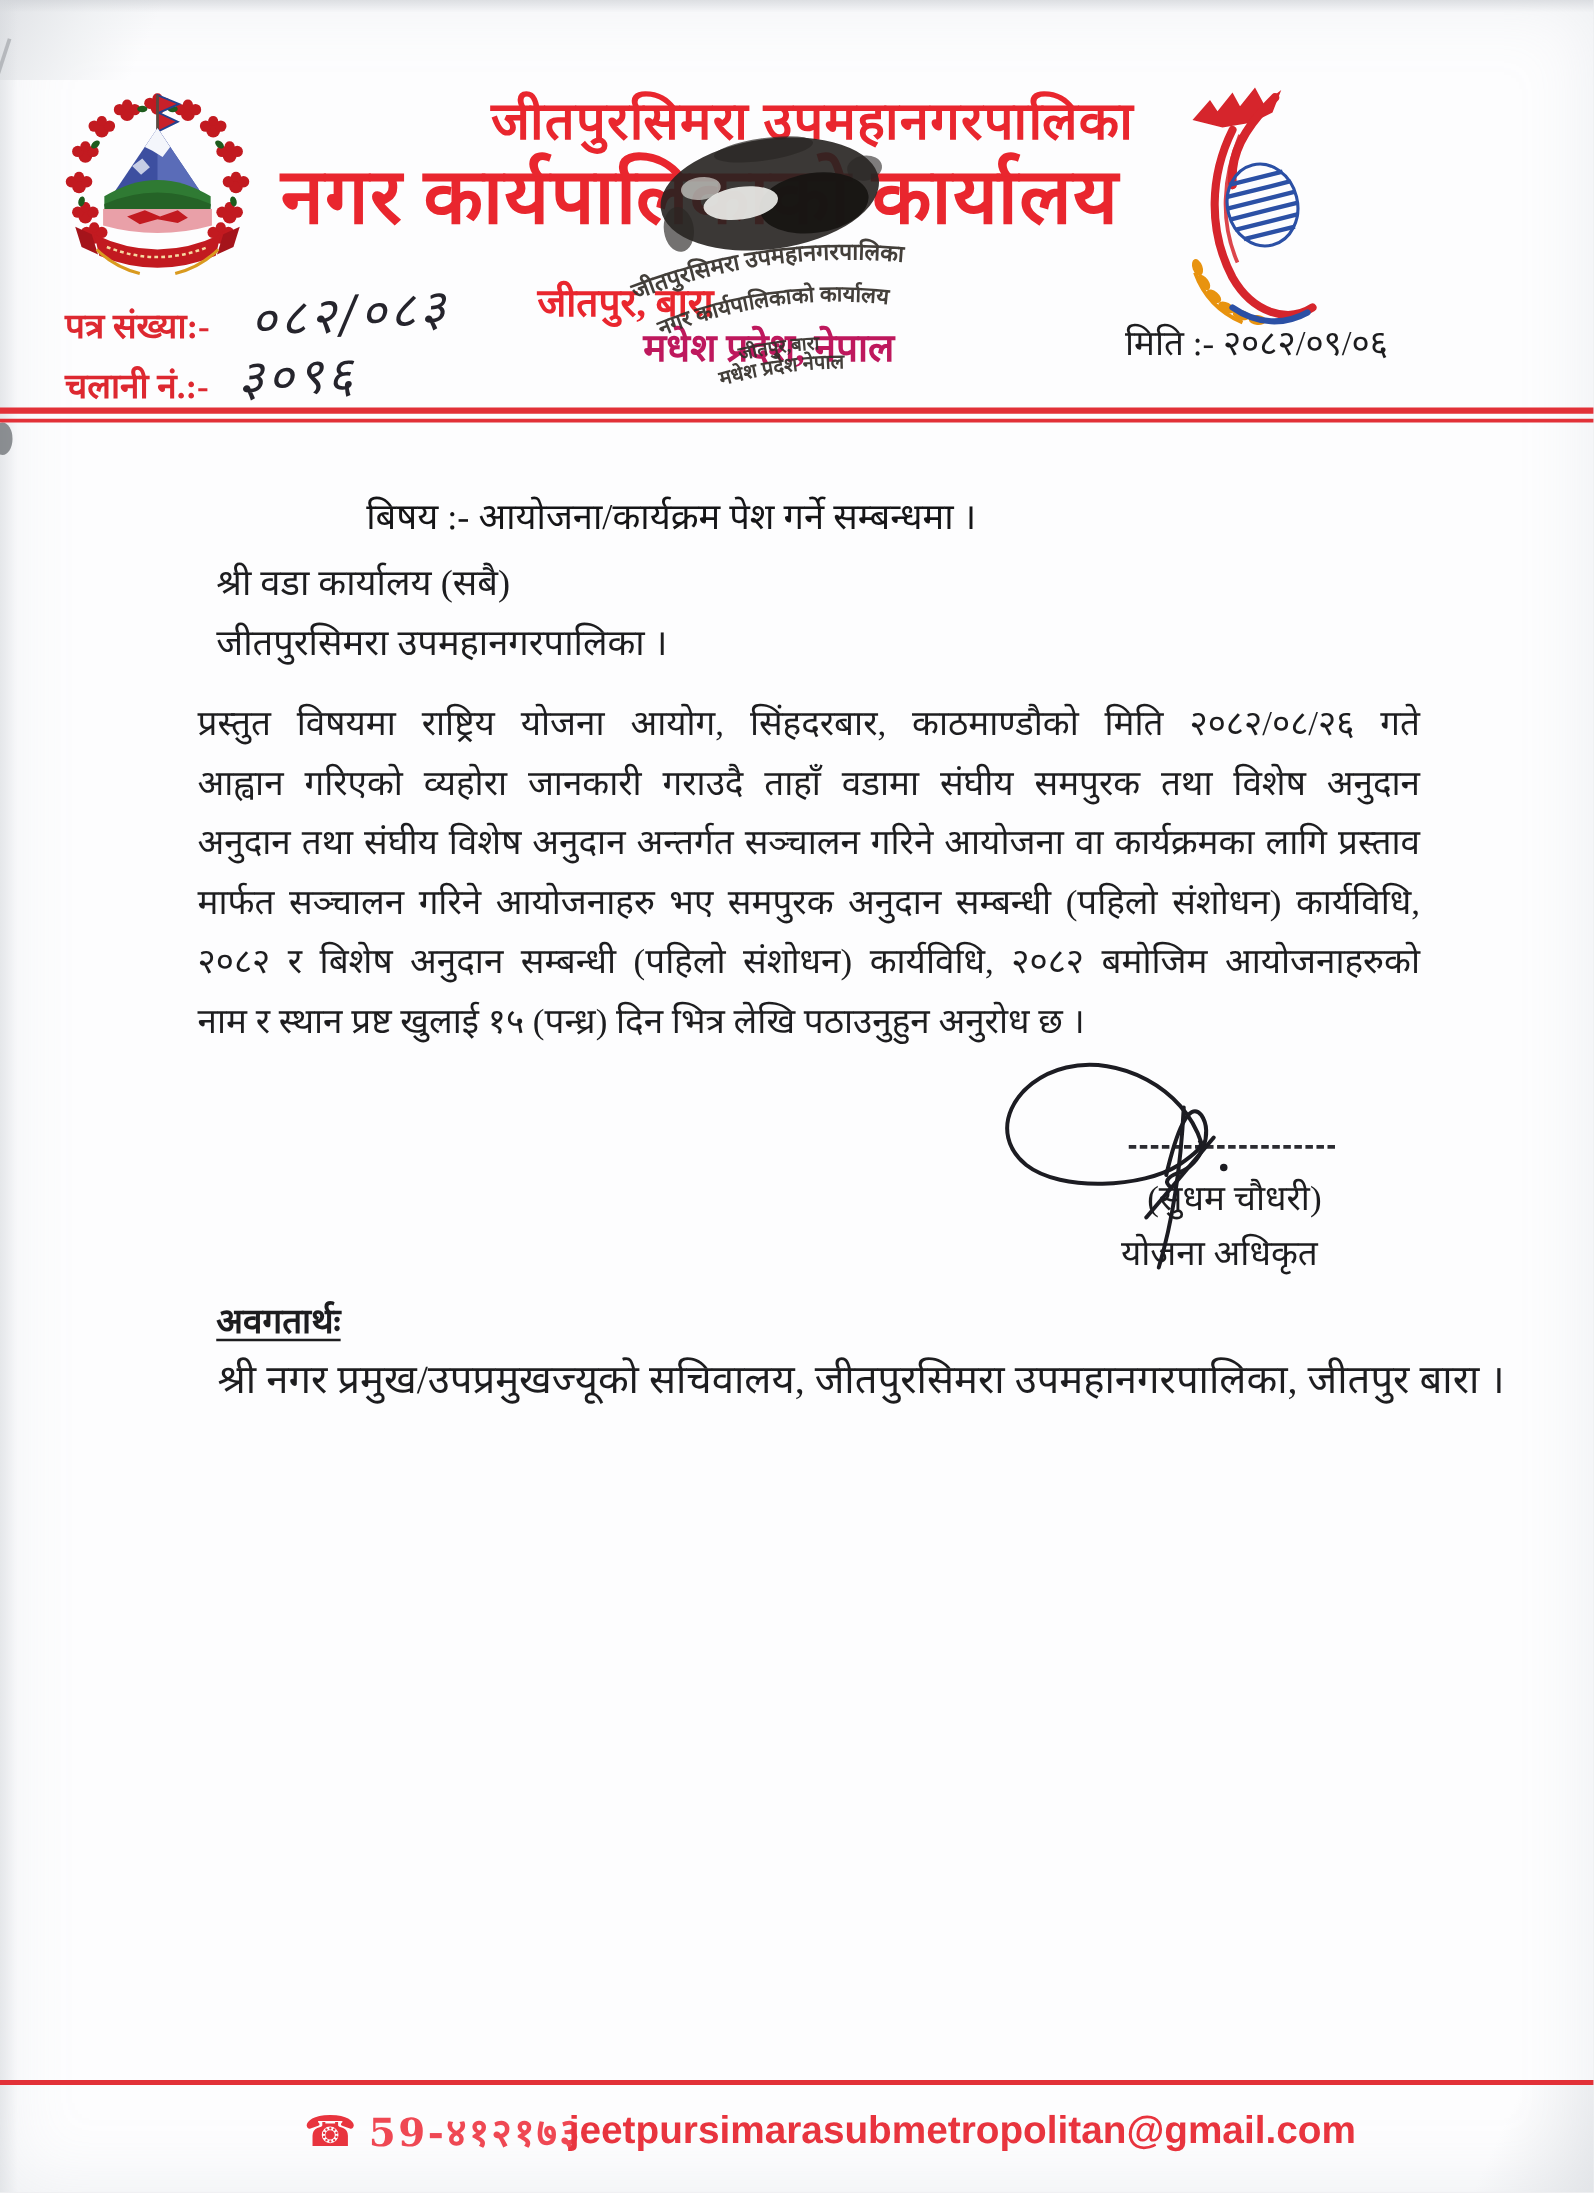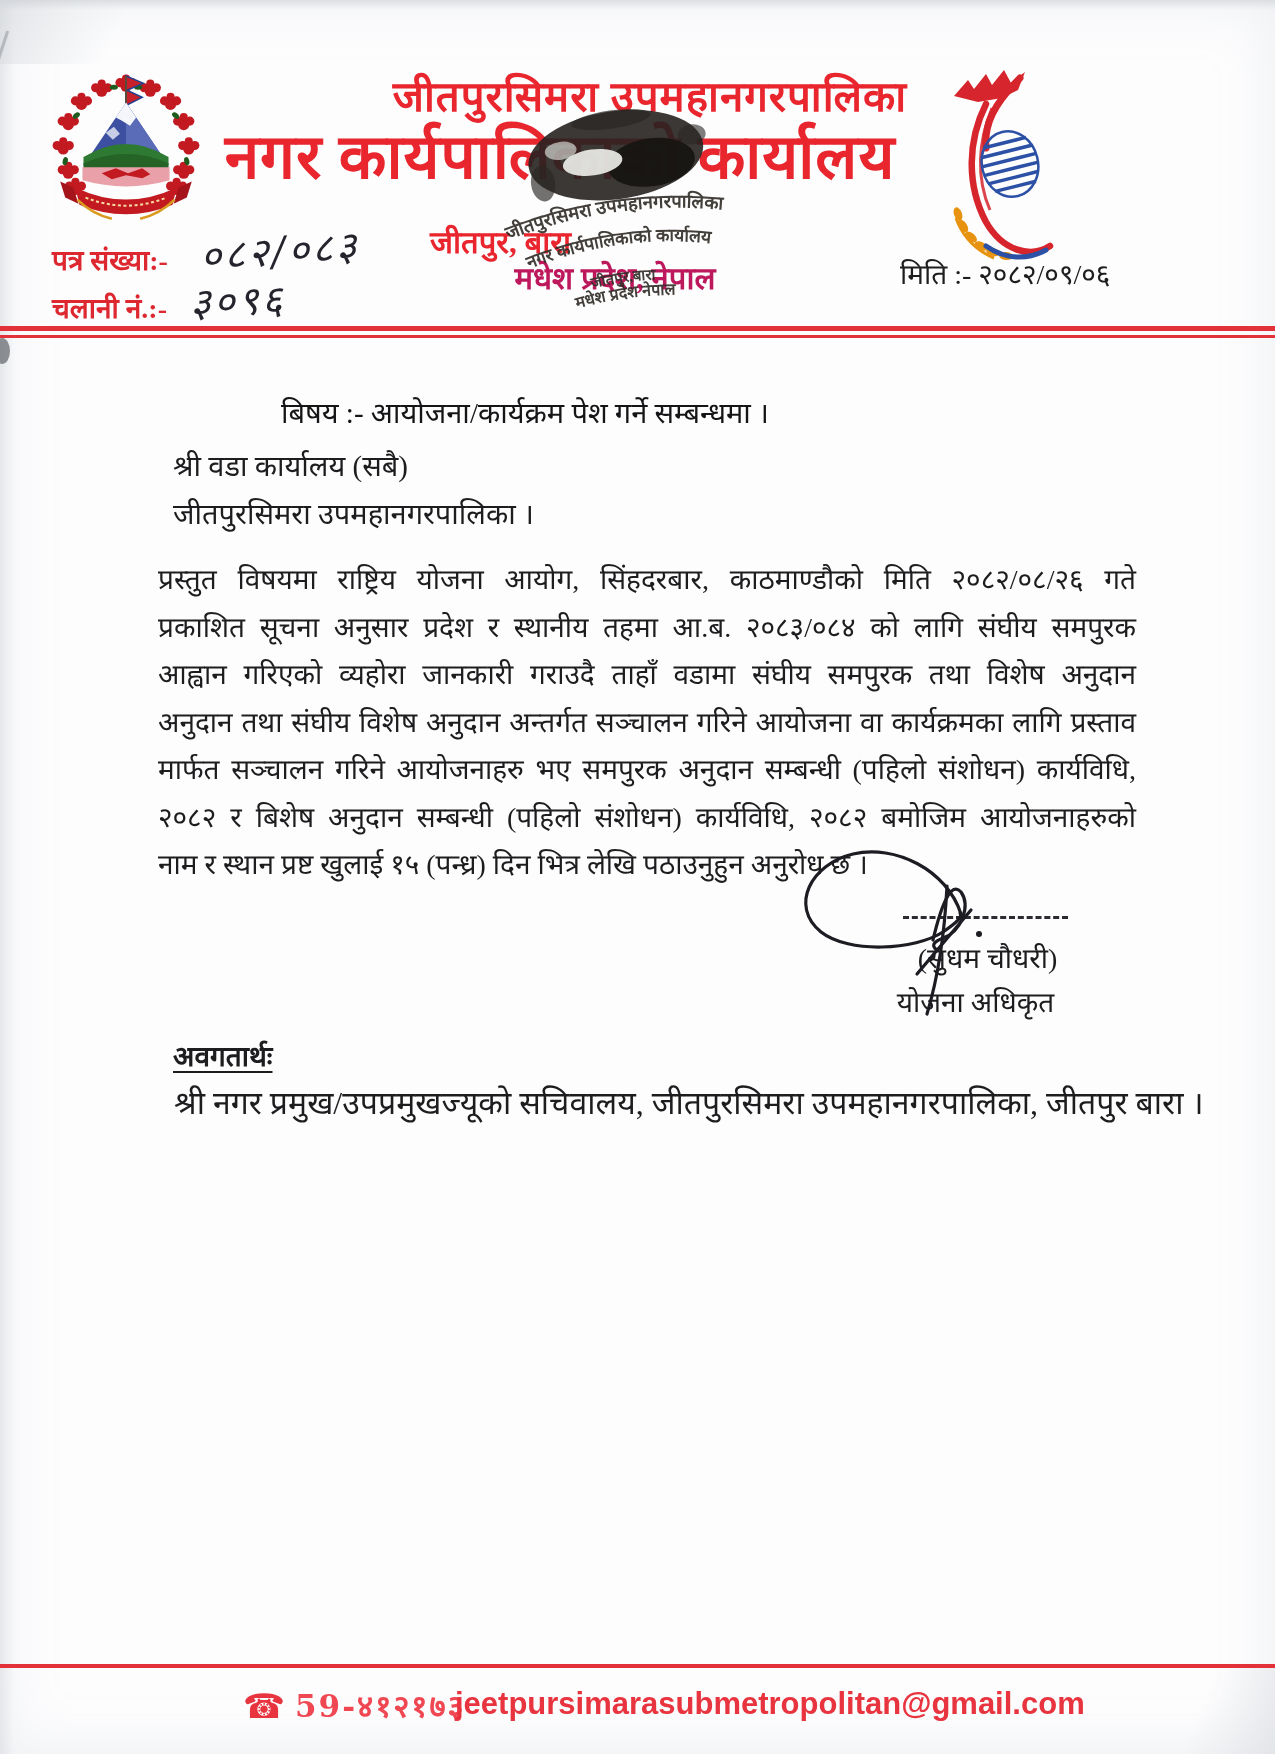--- a/index.html
+++ b/index.html
@@ -49,21 +49,21 @@
   .hw-ref{left:200px;top:222px;transform:rotate(-4deg);}
   .hw-chalani{left:190px;top:272px;transform:rotate(-2deg);}
   .date-line{position:absolute;left:900px;top:254px;font-size:28px;color:#1d1d1f;z-index:1;}
 
   .rule-wrap{position:absolute;left:0;top:326px;width:100%;}
   .rule-a{height:5px;background:#e23138;}
   .rule-b{height:2.5px;background:#e23138;margin-top:4px;}
 
   
   .subject{position:absolute;left:0;top:392px;width:1050px;text-align:center;
-    font-size:29px;color:#151517;}
+    font-size:29px;color:#151517;padding-left:12px;}
   .addr1{position:absolute;left:173px;top:445px;font-size:29px;}
   .addr2{position:absolute;left:173px;top:493px;font-size:29px;}
   .body-block{position:absolute;left:158px;top:556px;width:978px;}
   .body-line{font-size:28px;line-height:47.5px;text-align:justify;
     text-align-last:justify;white-space:normal;}
   .body-line.last{text-align-last:left;}
 
   
   .sig-svg{position:absolute;left:775px;top:822px;width:255px;height:195px;z-index:2;}
   .sig-dash{position:absolute;left:903px;top:916px;width:165px;border-bottom:3.5px dashed #2b2b31;}
@@ -216,21 +216,20 @@
     <div class="rule-a"></div>
       <div class="rule-b"></div>
   </div>
 
   <div class="subject">बिषय :- आयोजना/कार्यक्रम पेश गर्ने सम्बन्धमा ।</div>
   <div class="addr1">श्री वडा कार्यालय (सबै)</div>
   <div class="addr2">जीतपुरसिमरा उपमहानगरपालिका ।</div>
 
   <div class="body-block">
     <div class="body-line">प्रस्तुत विषयमा राष्ट्रिय योजना आयोग, सिंहदरबार, काठमाण्डौको मिति २०८२/०८/२६ गते</div>
-    <div class="body-line">प्रकाशित सूचना अनुसार प्रदेश र स्थानीय तहमा आ.ब. २०८३/०८४ को लागि संघीय समपुरक</div>
     <div class="body-line">आह्वान गरिएको व्यहोरा जानकारी गराउदै ताहाँ वडामा संघीय समपुरक तथा विशेष अनुदान</div>
     <div class="body-line">अनुदान तथा संघीय विशेष अनुदान अन्तर्गत सञ्चालन गरिने आयोजना वा कार्यक्रमका लागि प्रस्ताव</div>
     <div class="body-line">मार्फत सञ्चालन गरिने आयोजनाहरु भए समपुरक अनुदान सम्बन्धी (पहिलो संशोधन) कार्यविधि,</div>
     <div class="body-line">२०८२ र बिशेष अनुदान सम्बन्धी (पहिलो संशोधन) कार्यविधि, २०८२ बमोजिम आयोजनाहरुको</div>
     <div class="body-line last">नाम र स्थान प्रष्ट खुलाई १५ (पन्ध्र) दिन भित्र लेखि पठाउनुहुन अनुरोध छ ।</div>
   </div>
 
   <svg class="sig-svg" viewBox="0 0 255 195">
     <g stroke="#1c1c22" stroke-width="3.2" fill="none" stroke-linecap="round">
       <path d="M 186,92 C 172,48 120,22 78,32 C 36,42 14,84 46,110 C 74,132 140,128 168,110 C 181,101 188,95 185,91"></path>

